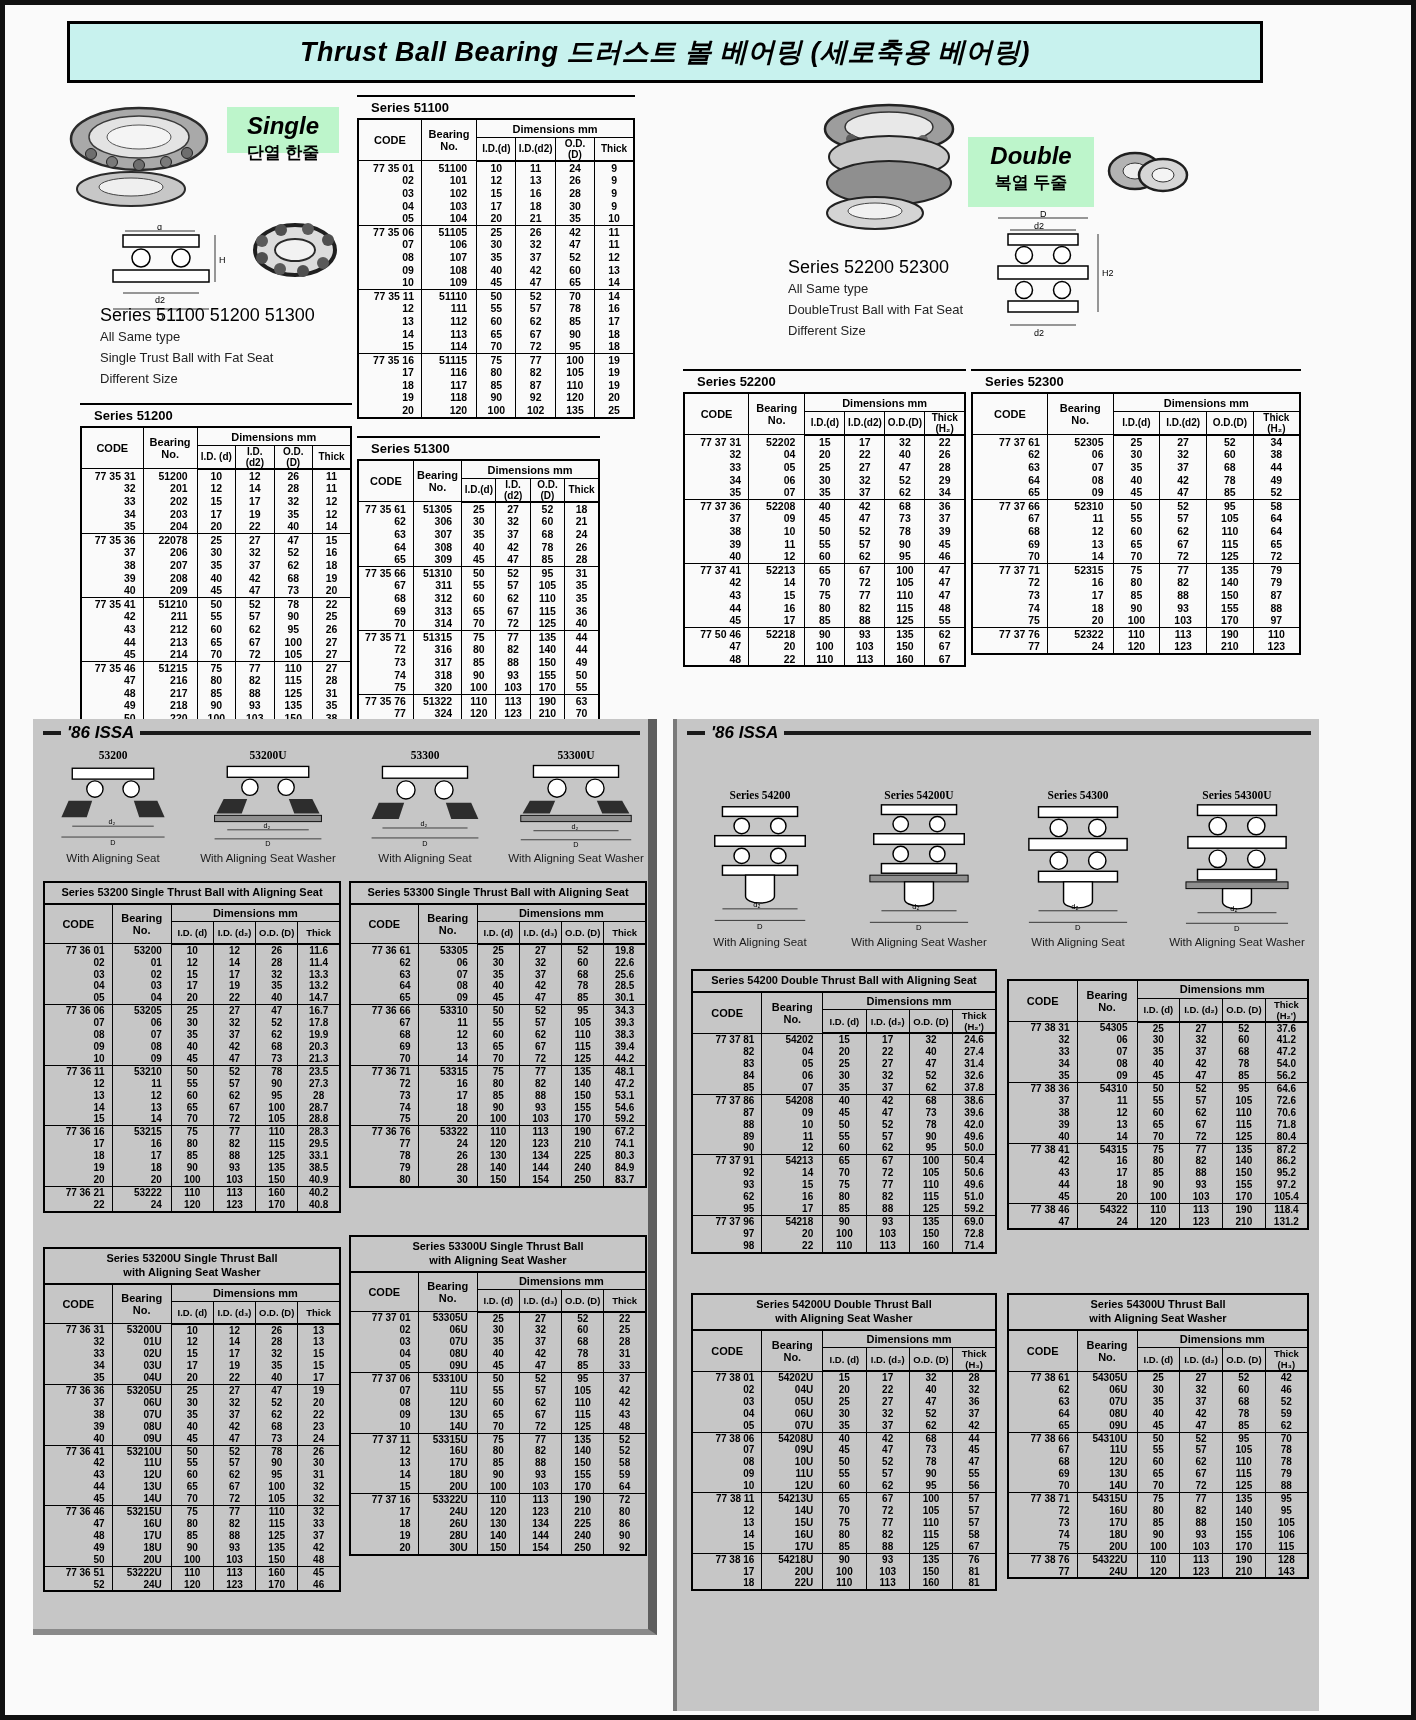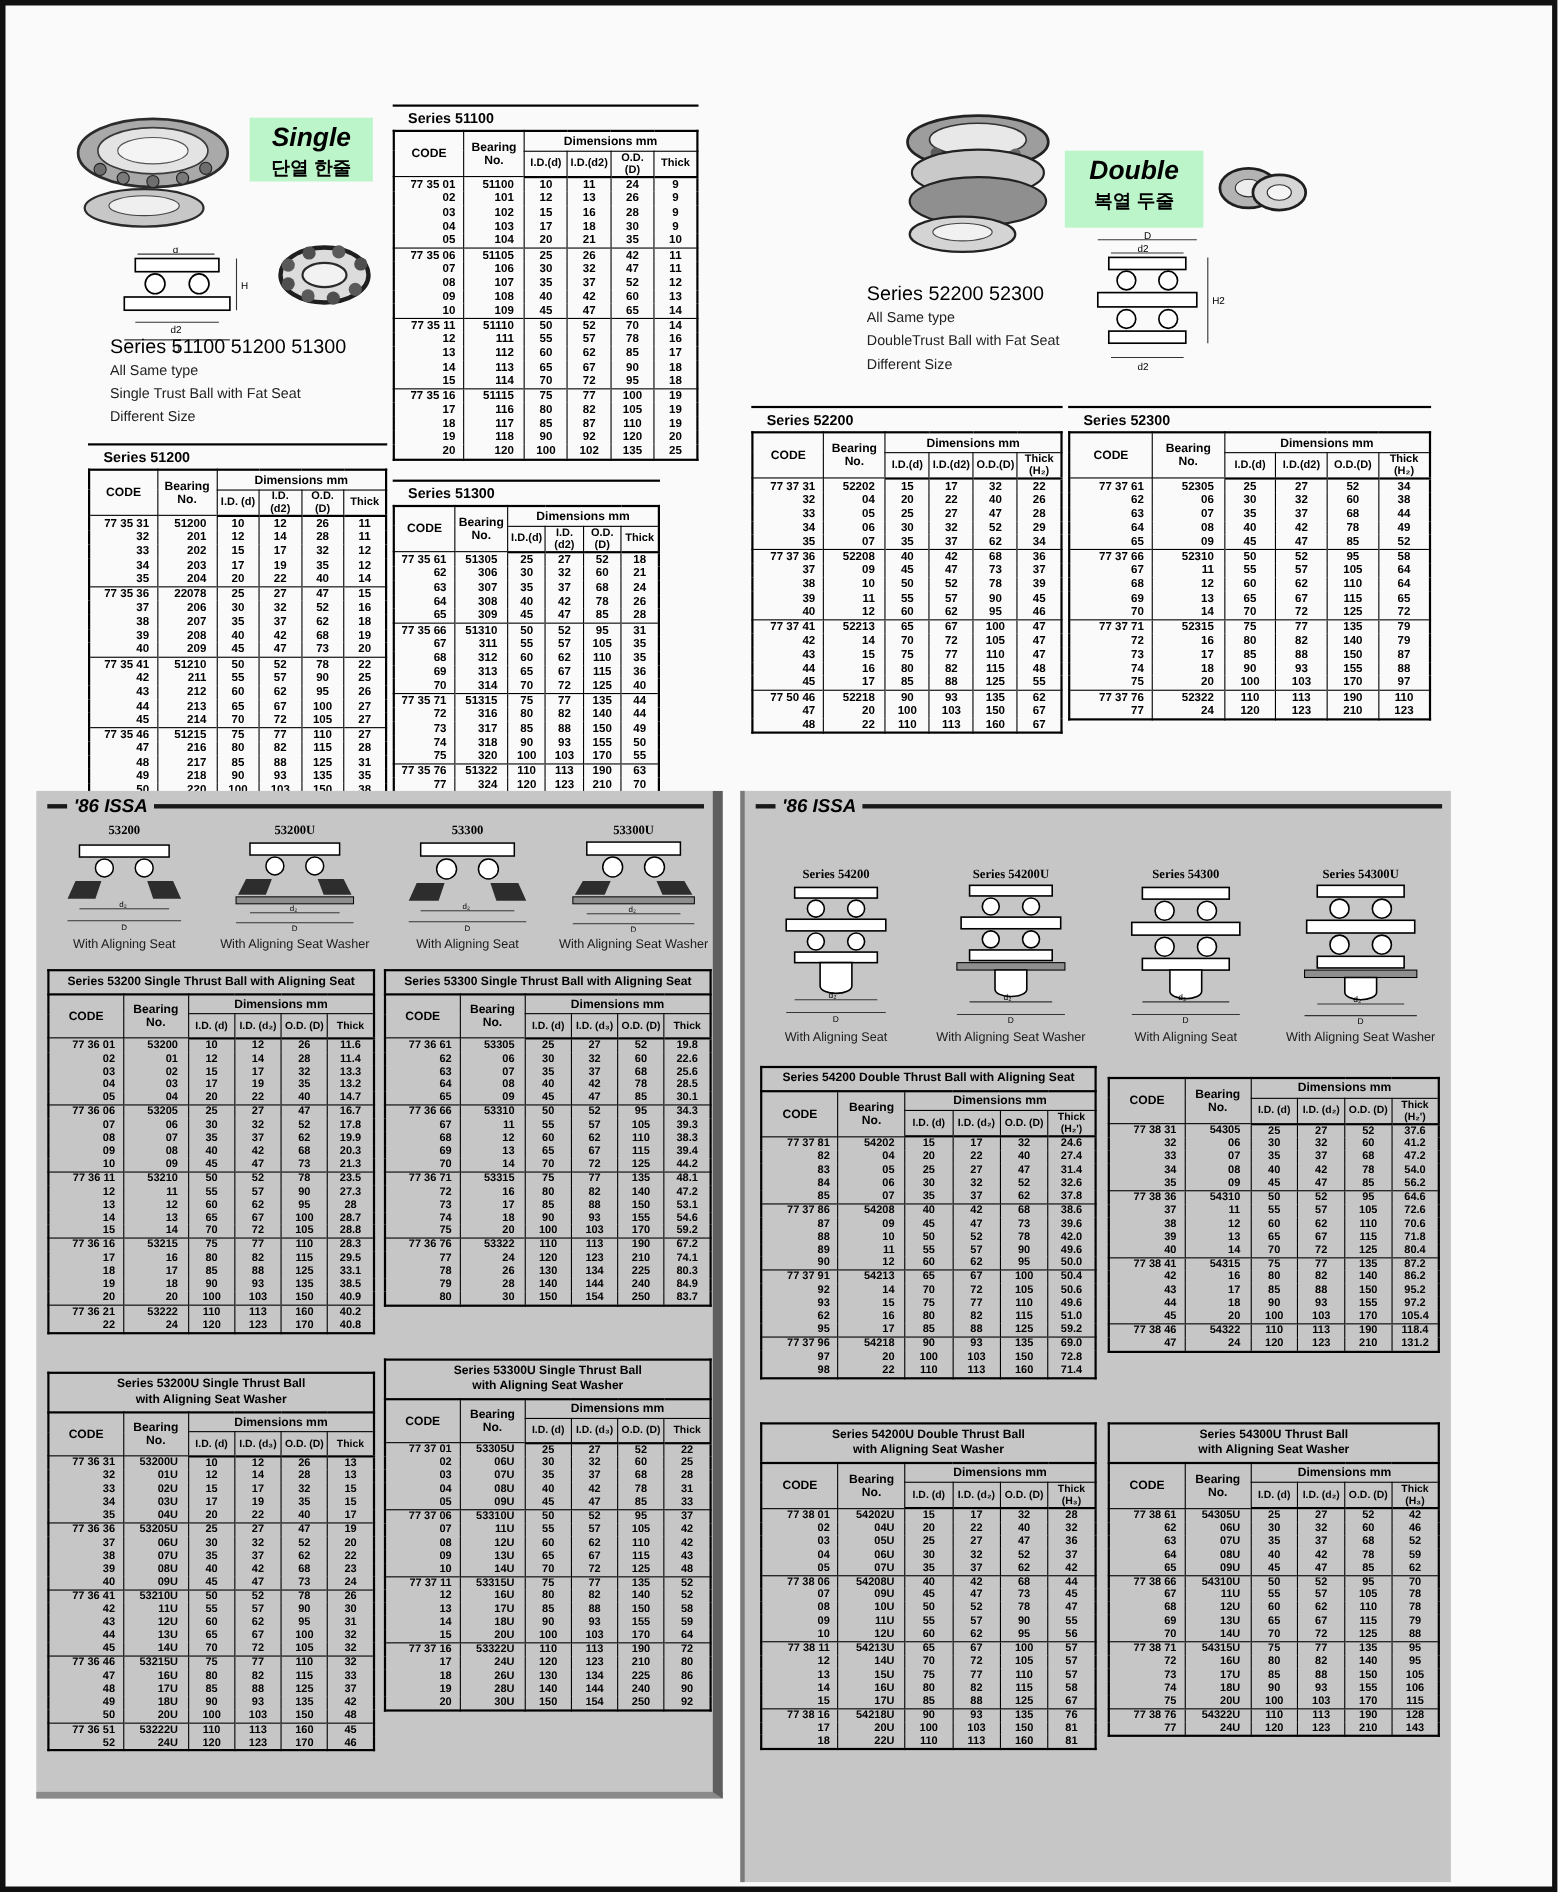--- a/index.html
+++ b/index.html
@@ -53,35 +53,38 @@
   .diag-cell{position:absolute;text-align:center;}
   .diag-cell .dlabel{font-size:11.5px;font-weight:bold;font-family:"Liberation Serif",serif;}
   .diag-cell .dcap{font-size:11.5px;color:#1c1c1c;margin-top:1px;}
   svg text{font-family:"Liberation Sans",sans-serif;}
 </style>
 </head>
 <body>
 
 <div id="page">
 
+  <div class="abs banner" style="left: 62px; top: 16px; width: 1196px; height: 62px; background-color: rgb(200, 242, 238);">
+    <div class="banner-inner">Thrust Ball Bearing   드러스트 볼 베어링 (세로축용 베어링)</div>
+  </div>
 
   <svg class="abs" style="left:52px;top:92px;" width="168" height="120" viewBox="0 0 168 120">
     <ellipse cx="82" cy="42" rx="68" ry="31" fill="#a9a9a9" stroke="#2b2b2b" stroke-width="2.5"></ellipse>
     <ellipse cx="82" cy="40" rx="50" ry="21" fill="#e3e3e3" stroke="#3a3a3a" stroke-width="1.5"></ellipse>
     <ellipse cx="82" cy="40" rx="32" ry="12" fill="#f4f4f4" stroke="#555" stroke-width="1"></ellipse>
     <circle cx="34" cy="57" r="5.5" fill="#6e6e6e" stroke="#222"></circle>
     <circle cx="55" cy="65" r="5.5" fill="#7a7a7a" stroke="#222"></circle>
     <circle cx="82" cy="68" r="5.5" fill="#6e6e6e" stroke="#222"></circle>
     <circle cx="109" cy="65" r="5.5" fill="#7a7a7a" stroke="#222"></circle>
     <circle cx="130" cy="56" r="5.5" fill="#6e6e6e" stroke="#222"></circle>
     <ellipse cx="74" cy="92" rx="54" ry="17" fill="#c7c7c7" stroke="#2b2b2b" stroke-width="2"></ellipse>
     <ellipse cx="74" cy="90" rx="32" ry="9" fill="#efefef" stroke="#444" stroke-width="1"></ellipse>
   </svg>
 
-  <div class="abs glabel" style="left: 222px; top: 102px; width: 112px; height: 58px; background-color: rgb(189, 245, 203);">
+  <div class="abs glabel" style="left: 222px; top: 102px; width: 112px; height: 46px; background-color: rgb(189, 245, 203);">
     <div class="en">Single</div>
     <div class="ko">단열 한줄</div>
   </div>
 
   <svg class="abs" style="left:243px;top:203px;" width="94" height="86" viewBox="0 0 94 86">
     <ellipse cx="47" cy="42" rx="40" ry="25" fill="#dcdcdc" stroke="#1f1f1f" stroke-width="4"></ellipse>
     <ellipse cx="47" cy="42" rx="20" ry="11" fill="#f2f2f2" stroke="#2a2a2a" stroke-width="2"></ellipse>
     <circle cx="14" cy="50" r="6" fill="#4f4f4f"></circle>
       <circle cx="32" cy="61" r="6" fill="#5a5a5a"></circle>
     <circle cx="55" cy="63" r="6" fill="#4f4f4f"></circle>

